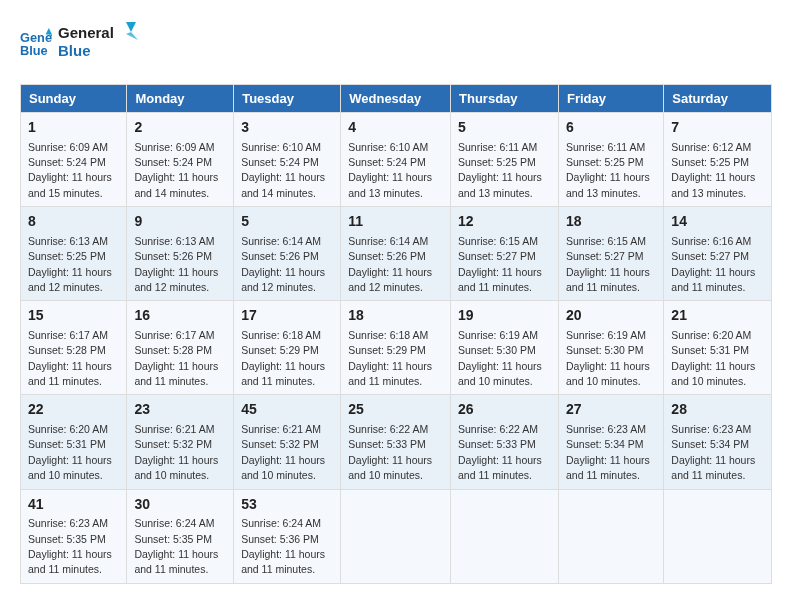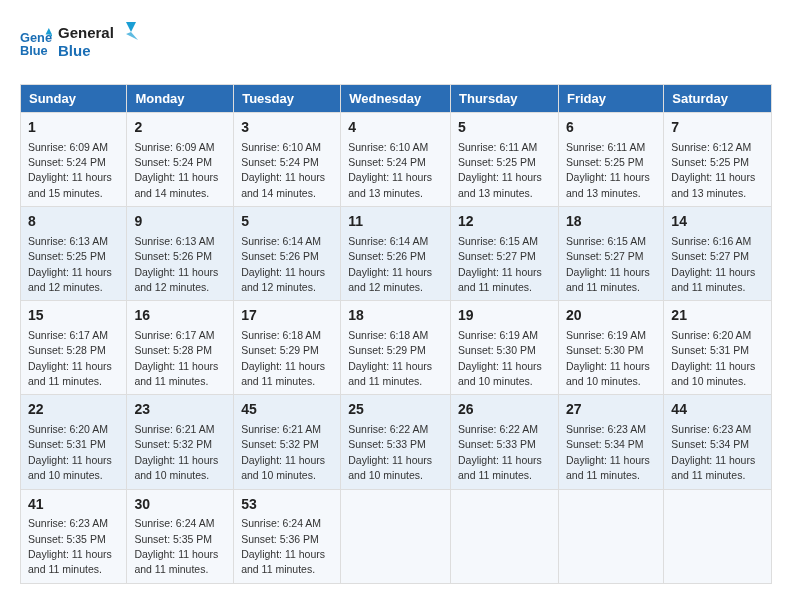--- a/index.html
+++ b/index.html
@@ -171,21 +171,21 @@
         <td><span class="day-number">23</span>
 <span class="day-info">Sunrise: 6:21 AM<br>Sunset: 5:32 PM<br>Daylight: 11 hours and 10 minutes.</span></td>
         <td><span class="day-number">45</span>
 <span class="day-info">Sunrise: 6:21 AM<br>Sunset: 5:32 PM<br>Daylight: 11 hours and 10 minutes.</span></td>
         <td><span class="day-number">25</span>
 <span class="day-info">Sunrise: 6:22 AM<br>Sunset: 5:33 PM<br>Daylight: 11 hours and 10 minutes.</span></td>
         <td><span class="day-number">26</span>
 <span class="day-info">Sunrise: 6:22 AM<br>Sunset: 5:33 PM<br>Daylight: 11 hours and 11 minutes.</span></td>
         <td><span class="day-number">27</span>
 <span class="day-info">Sunrise: 6:23 AM<br>Sunset: 5:34 PM<br>Daylight: 11 hours and 11 minutes.</span></td>
-        <td><span class="day-number">44</span>
+        <td><span class="day-number">28</span>
 <span class="day-info">Sunrise: 6:23 AM<br>Sunset: 5:34 PM<br>Daylight: 11 hours and 11 minutes.</span></td>
       </tr>
       <tr>
         <td><span class="day-number">41</span>
 <span class="day-info">Sunrise: 6:23 AM<br>Sunset: 5:35 PM<br>Daylight: 11 hours and 11 minutes.</span></td>
         <td><span class="day-number">30</span>
 <span class="day-info">Sunrise: 6:24 AM<br>Sunset: 5:35 PM<br>Daylight: 11 hours and 11 minutes.</span></td>
         <td><span class="day-number">53</span>
 <span class="day-info">Sunrise: 6:24 AM<br>Sunset: 5:36 PM<br>Daylight: 11 hours and 11 minutes.</span></td>
         <td class="empty">&nbsp;</td>

